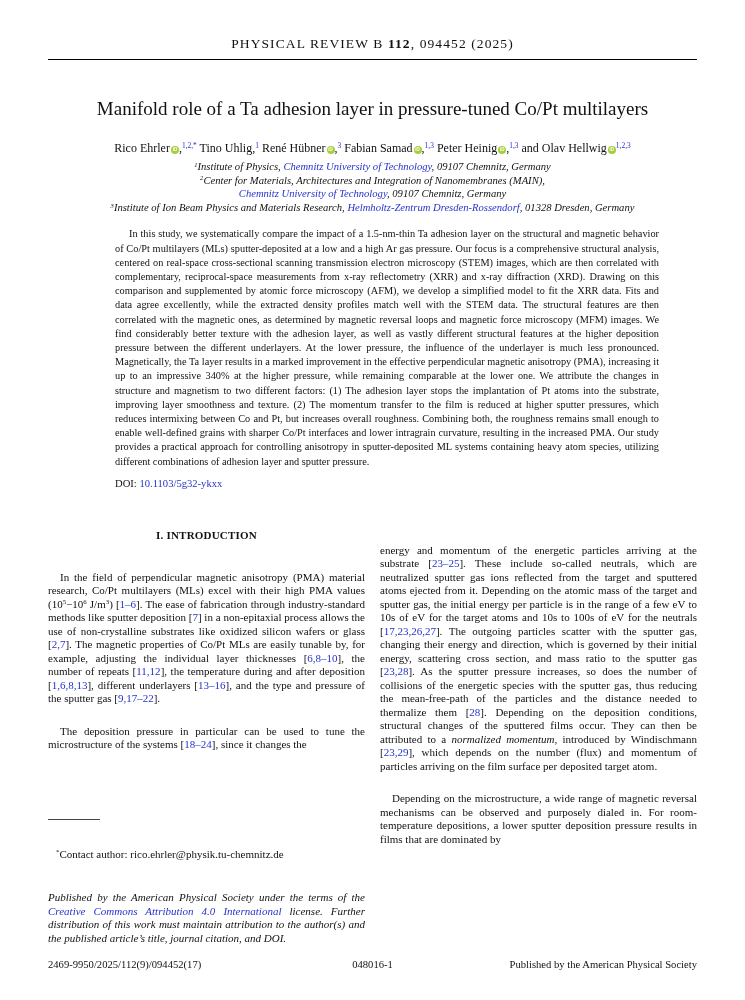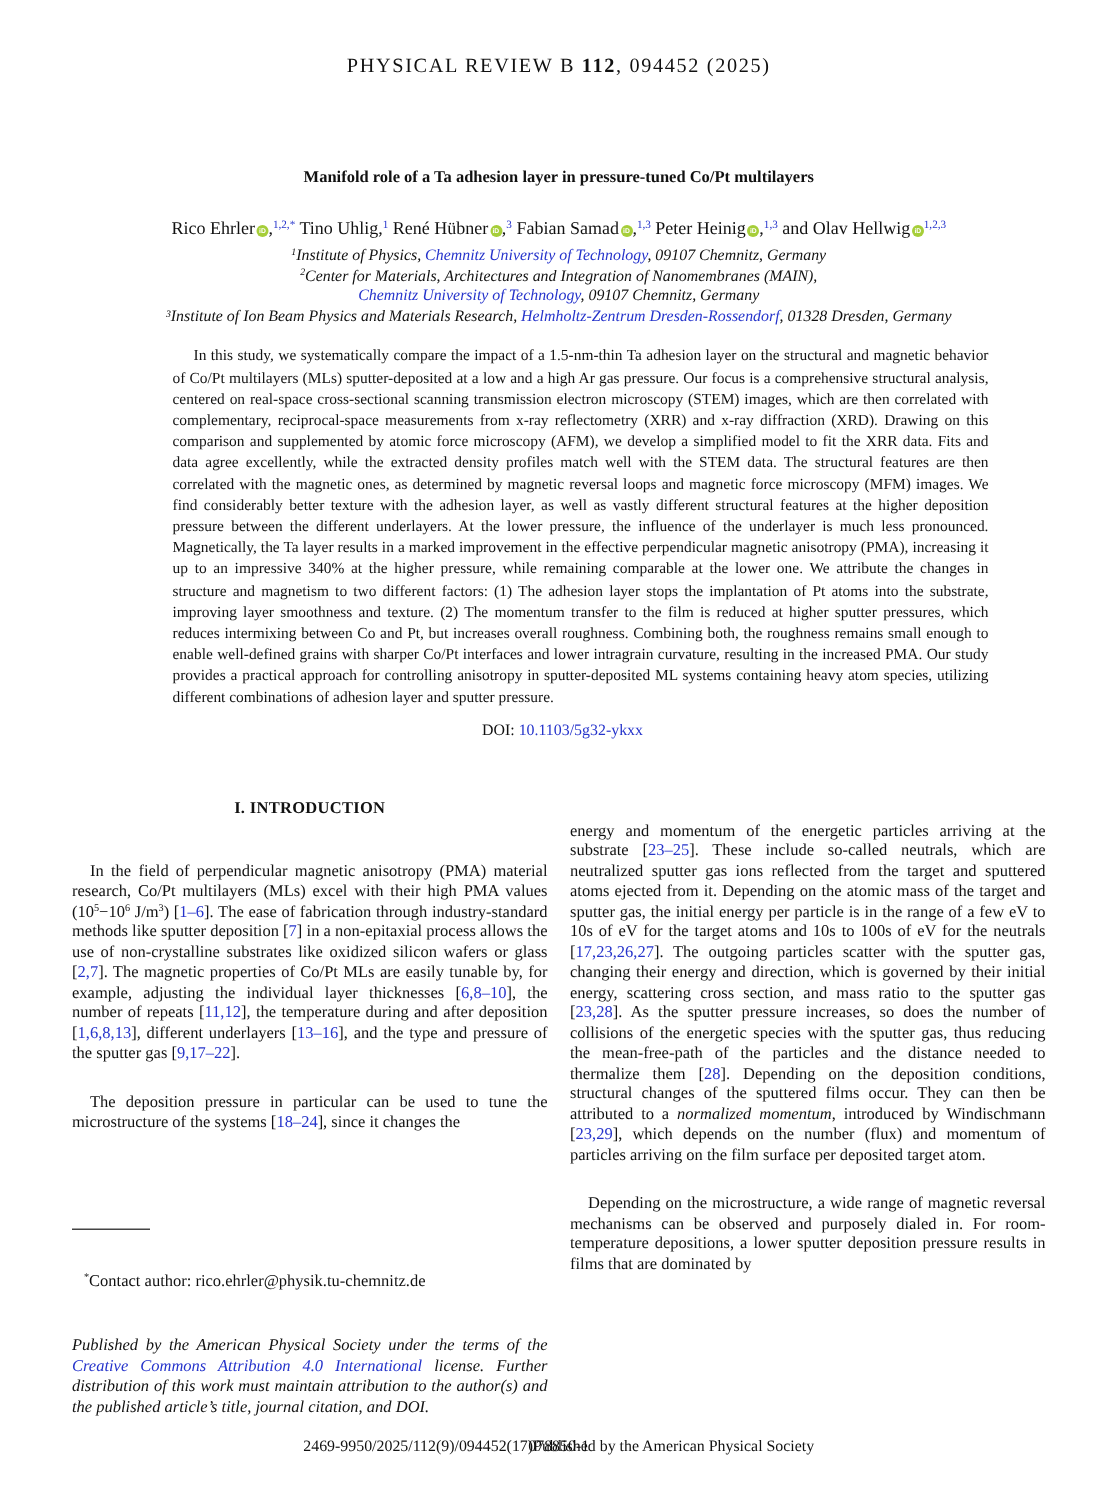--- a/index.html
+++ b/index.html
@@ -9,30 +9,29 @@
   }
   *{margin:0;padding:0;box-sizing:border-box;}
   html,body{background:#ffffff;}
   body{font-family:"Liberation Serif", serif;color:var(--ink);}
   .page{
     width:745px;height:1000px;
     padding:36px 48px 30px 48px;
     display:flex;flex-direction:column;
     background:#ffffff;
     overflow:hidden;
-    align-items:center;
   }
   .jheader{
     text-align:center;font-size:13.5px;letter-spacing:1.1px;
     font-variant:normal;
   }
   .jrule{border-top:1.6px solid #000;margin-top:7px;}
   .title{
-    margin-top:52px;text-align:center;
-    font-size:11px;font-weight:bold;
+    margin-top:38px;text-align:center;
+    font-size:19px;font-weight:normal;
   }
   .authors{
     margin-top:21px;text-align:center;font-size:12px;
   }
   .authors .sup-cite{color:var(--link);}
   sup{font-size:0.62em;line-height:0;position:relative;top:-0.5em;vertical-align:baseline;}
   .orcid{
     display:inline-block;width:8px;height:8px;border-radius:50%;
     background:var(--orcid);color:#fff;
     font-family:"Liberation Sans",sans-serif;
@@ -136,17 +135,17 @@
       <p class="license">Published by the American Physical Society under the terms of the <span class="link">Creative Commons Attribution 4.0 International</span> license. Further distribution of this work must maintain attribution to the author(s) and the published article’s title, journal citation, and DOI.</p>
     </div>
     <div class="col">
       <p>energy and momentum of the energetic particles arriving at the substrate [<span class="cite">23–25</span>]. These include so-called neutrals, which are neutralized sputter gas ions reflected from the target and sputtered atoms ejected from it. Depending on the atomic mass of the target and sputter gas, the initial energy per particle is in the range of a few eV to 10s of eV for the target atoms and 10s to 100s of eV for the neutrals [<span class="cite">17,23,26,27</span>]. The outgoing particles scatter with the sputter gas, changing their energy and direction, which is governed by their initial energy, scattering cross section, and mass ratio to the sputter gas [<span class="cite">23,28</span>]. As the sputter pressure increases, so does the number of collisions of the energetic species with the sputter gas, thus reducing the mean-free-path of the particles and the distance needed to thermalize them [<span class="cite">28</span>]. Depending on the deposition conditions, structural changes of the sputtered films occur. They can then be attributed to a <em>normalized momentum</em>, introduced by Windischmann [<span class="cite">23,29</span>], which depends on the number (flux) and momentum of particles arriving on the film surface per deposited target atom.</p>
       <p class="indent">Depending on the microstructure, a wide range of magnetic reversal mechanisms can be observed and purposely dialed in. For room-temperature depositions, a lower sputter deposition pressure results in films that are dominated by</p>
     </div>
   </div>
 
   <div class="pfooter">
     <span>2469-9950/2025/112(9)/094452(17)</span>
-    <span class="fcenter">078850-1</span>
+    <span class="fcenter">048016-1</span>
     <span>Published by the American Physical Society</span>
   </div>
 
 </div>
 
 </body></html>

